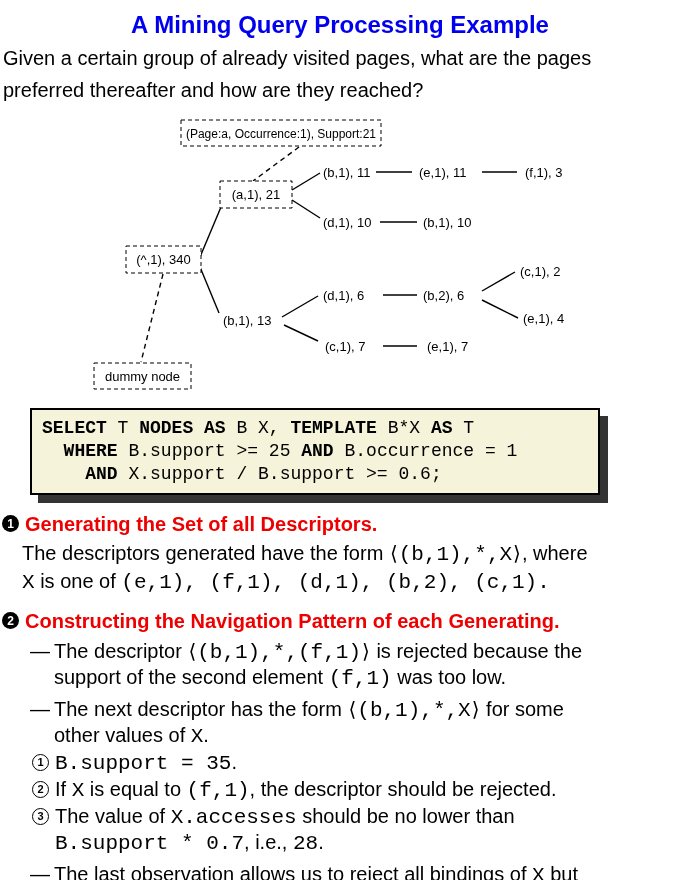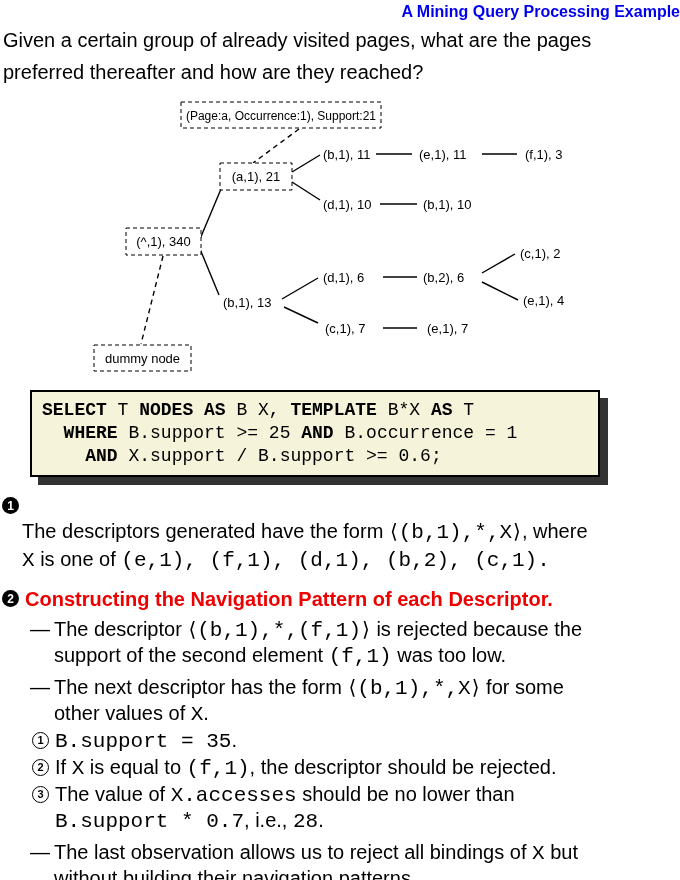--- a/index.html
+++ b/index.html
@@ -1,17 +1,17 @@
 <!DOCTYPE html>
 <html><head>
 <meta charset="utf-8">
 <style>
   html,body{margin:0;padding:0;background:#fff;overflow:hidden}
   body{width:680px;height:880px;font-family:"Liberation Sans",sans-serif;color:#000;position:relative}
-  .title{font-size:16px;font-weight:bold;text-align:right;margin:3px 0 0 0;letter-spacing:0px}
+  .title{font-size:24px;font-weight:bold;text-align:center;margin:11px 0 0 0;letter-spacing:0px}
   .intro{font-size:20px;line-height:32px;margin:3px 2px 0 3px}
   .diagram{position:relative;height:296px;margin-top:4px}
   .diagram svg{position:absolute;left:0;top:0}
   .sqlwrap{margin:2px 0 0 30px;width:570px;box-sizing:border-box;border:2px solid #000;
            padding:7px 6px 7px 10px}
   .sql-line{font-family:"Liberation Mono","DejaVu Sans Mono",monospace;font-size:18px;
             line-height:23px;white-space:pre}
   .sql-line .kw{font-weight:bold}
   .sections{margin-top:17px}
   .section{margin-top:13px}
@@ -76,27 +76,28 @@
   </div>
 <div class="sqlwrap" style="background: rgb(245, 243, 218); box-shadow: rgb(51, 51, 51) 8px 8px 0px;">
     <div class="sql-line"><span class="kw">SELECT</span> T <span class="kw">NODES AS</span> B X, <span class="kw">TEMPLATE</span> B*X <span class="kw">AS</span> T</div>
     <div class="sql-line">  <span class="kw">WHERE</span> B.support &gt;= 25 <span class="kw">AND</span> B.occurrence = 1</div>
     <div class="sql-line">    <span class="kw">AND</span> X.support / B.support &gt;= 0.6;</div>
   </div>
 <div class="sections">
     <div class="section">
       <div class="sec-head" style="color: rgb(238, 0, 0);">
         <span class="badge-filled">1</span>
+        <span>Generating the Set of all Descriptors.</span>
       </div>
       <div class="para">The descriptors generated have the form <span class="ang">⟨</span><span class="mono">(b,1),*,X</span><span class="ang">⟩</span>, where<br><span class="mono">X</span> is one of <span class="mono">(e,1), (f,1), (d,1), (b,2), (c,1).</span></div>
     </div>
     <div class="section">
       <div class="sec-head" style="color: rgb(238, 0, 0);">
         <span class="badge-filled">2</span>
-        <span>Constructing the Navigation Pattern of each Descriptor.</span>
+        <span>Constructing the Navigation Pattern of each Generating.</span>
       </div>
       <div class="dash-item">
         <span class="dash">—</span>
         <div class="content">The descriptor <span class="ang">⟨</span><span class="mono">(b,1),*,(f,1)</span><span class="ang">⟩</span> is rejected because the<br>support of the second element <span class="mono">(f,1)</span> was too low.</div>
       </div>
       <div class="dash-item">
         <span class="dash">—</span>
         <div class="content">The next descriptor has the form <span class="ang">⟨</span><span class="mono">(b,1),*,X</span><span class="ang">⟩</span> for some<br>other values of <span class="mono">X</span>.</div>
       </div>
       <div class="circ-item">

